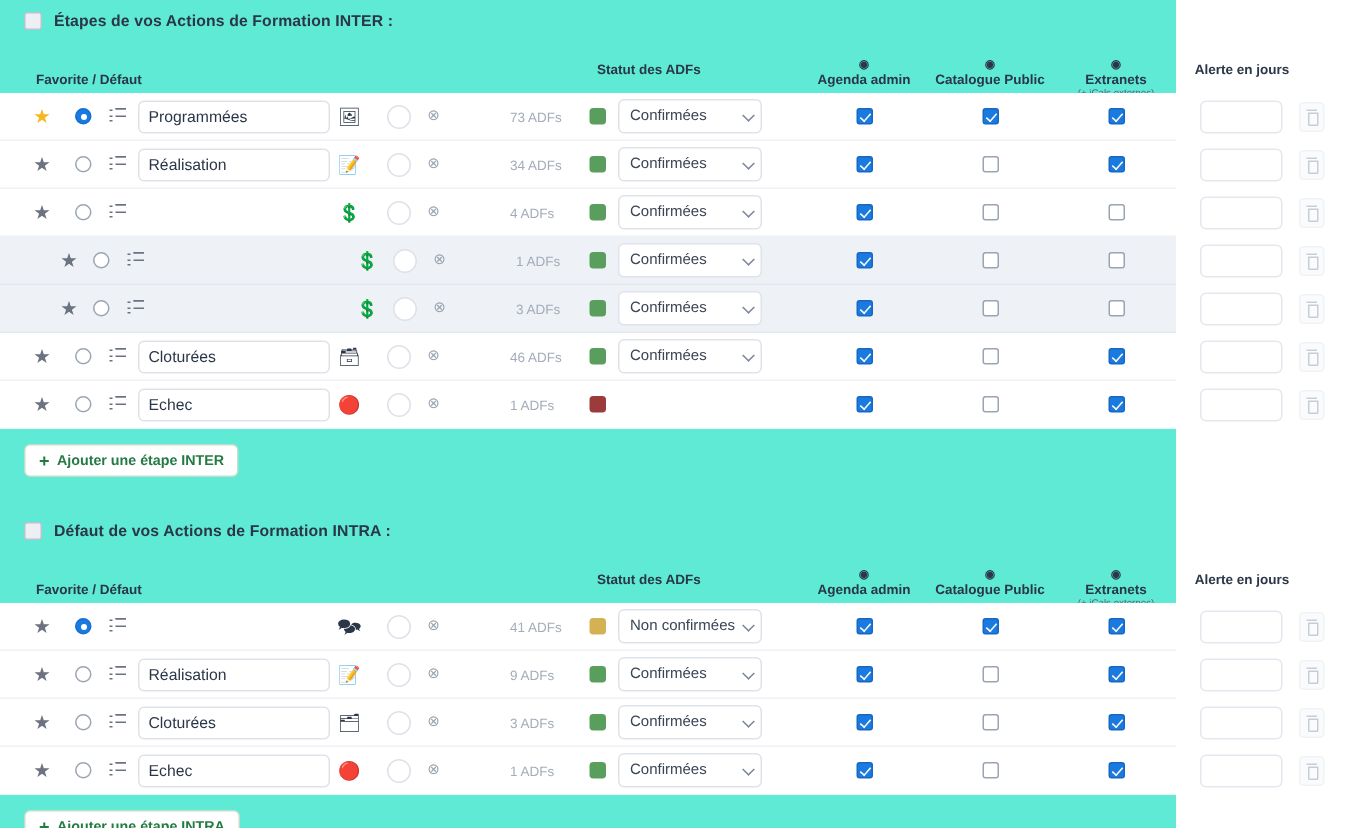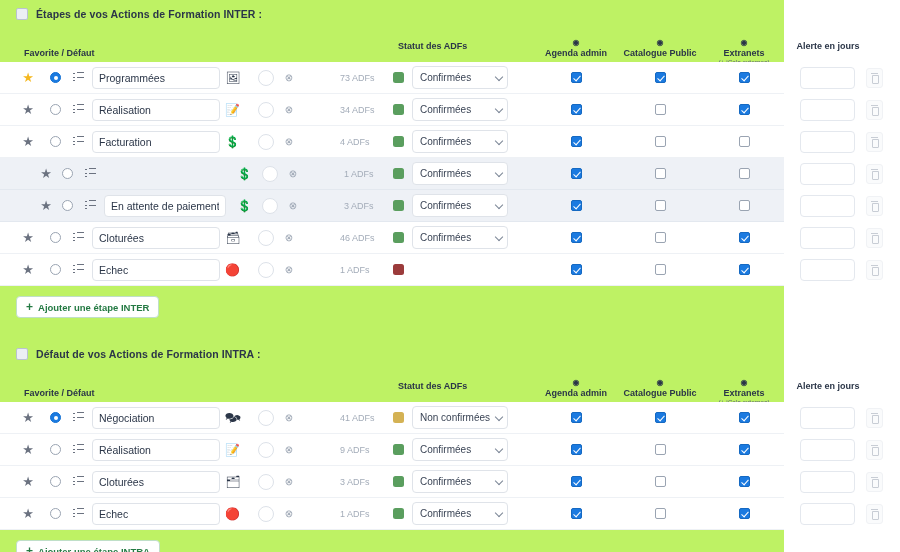--- a/index.html
+++ b/index.html
@@ -4,21 +4,21 @@
 <style>
   * { box-sizing: border-box; }
   html, body {
     margin: 0; padding: 0;
     width: 900px; height: 552px;
     background: #ffffff;
     font-family: "Liberation Sans", sans-serif;
     color: #2b3648;
     overflow: hidden;
   }
-  .page { position: relative; width: 784px; height: 552px; background:#bef264; }
+  .page { position: relative; width: 784px; height: 552px; background:#5eead4; }
 
   
   .section-title-row {
     display:flex; align-items:center; gap:8px;
     padding: 6px 0 0 16px;
     height: 22px;
   }
   .sec-checkbox {
     width:12px; height:12px;
     border:1px solid #b9c2d0;
@@ -362,23 +362,20 @@
             <div class="cell cell-list">
               <span class="listicon">
                 <b></b>
                 <i></i>
                 <b></b>
                 <i></i>
                 <b></b>
                 <i></i>
               </span>
             </div>
-            <div class="cell cell-name">
-              <input class="name-input" type="text" value="Facturation" style="">
-            </div>
             <div class="cell cell-emoji">
               <span class="emoji">💲</span>
             </div>
             <div class="cell cell-toggle">
               <span class="toggle"></span>
             </div>
             <div class="cell cell-xcirc">
               <span class="xcirc">⊗</span>
             </div>
             <div class="cell cell-count">
@@ -470,23 +467,20 @@
             </div>
             <div class="cell cell-list">
               <span class="listicon">
                 <b></b>
                 <i></i>
                 <b></b>
                 <i></i>
                 <b></b>
                 <i></i>
               </span>
-            </div>
-            <div class="cell cell-name">
-              <input class="name-input" type="text" value="En attente de paiement" style="">
             </div>
             <div class="cell cell-emoji">
               <span class="emoji">💲</span>
             </div>
             <div class="cell cell-toggle">
               <span class="toggle"></span>
             </div>
             <div class="cell cell-xcirc">
               <span class="xcirc">⊗</span>
             </div>
@@ -657,23 +651,20 @@
             <div class="cell cell-list">
               <span class="listicon">
                 <b></b>
                 <i></i>
                 <b></b>
                 <i></i>
                 <b></b>
                 <i></i>
               </span>
             </div>
-            <div class="cell cell-name">
-              <input class="name-input" type="text" value="Négociation" style="">
-            </div>
             <div class="cell cell-emoji">
               <span class="emoji">🗫</span>
             </div>
             <div class="cell cell-toggle">
               <span class="toggle"></span>
             </div>
             <div class="cell cell-xcirc">
               <span class="xcirc">⊗</span>
             </div>
             <div class="cell cell-count">

